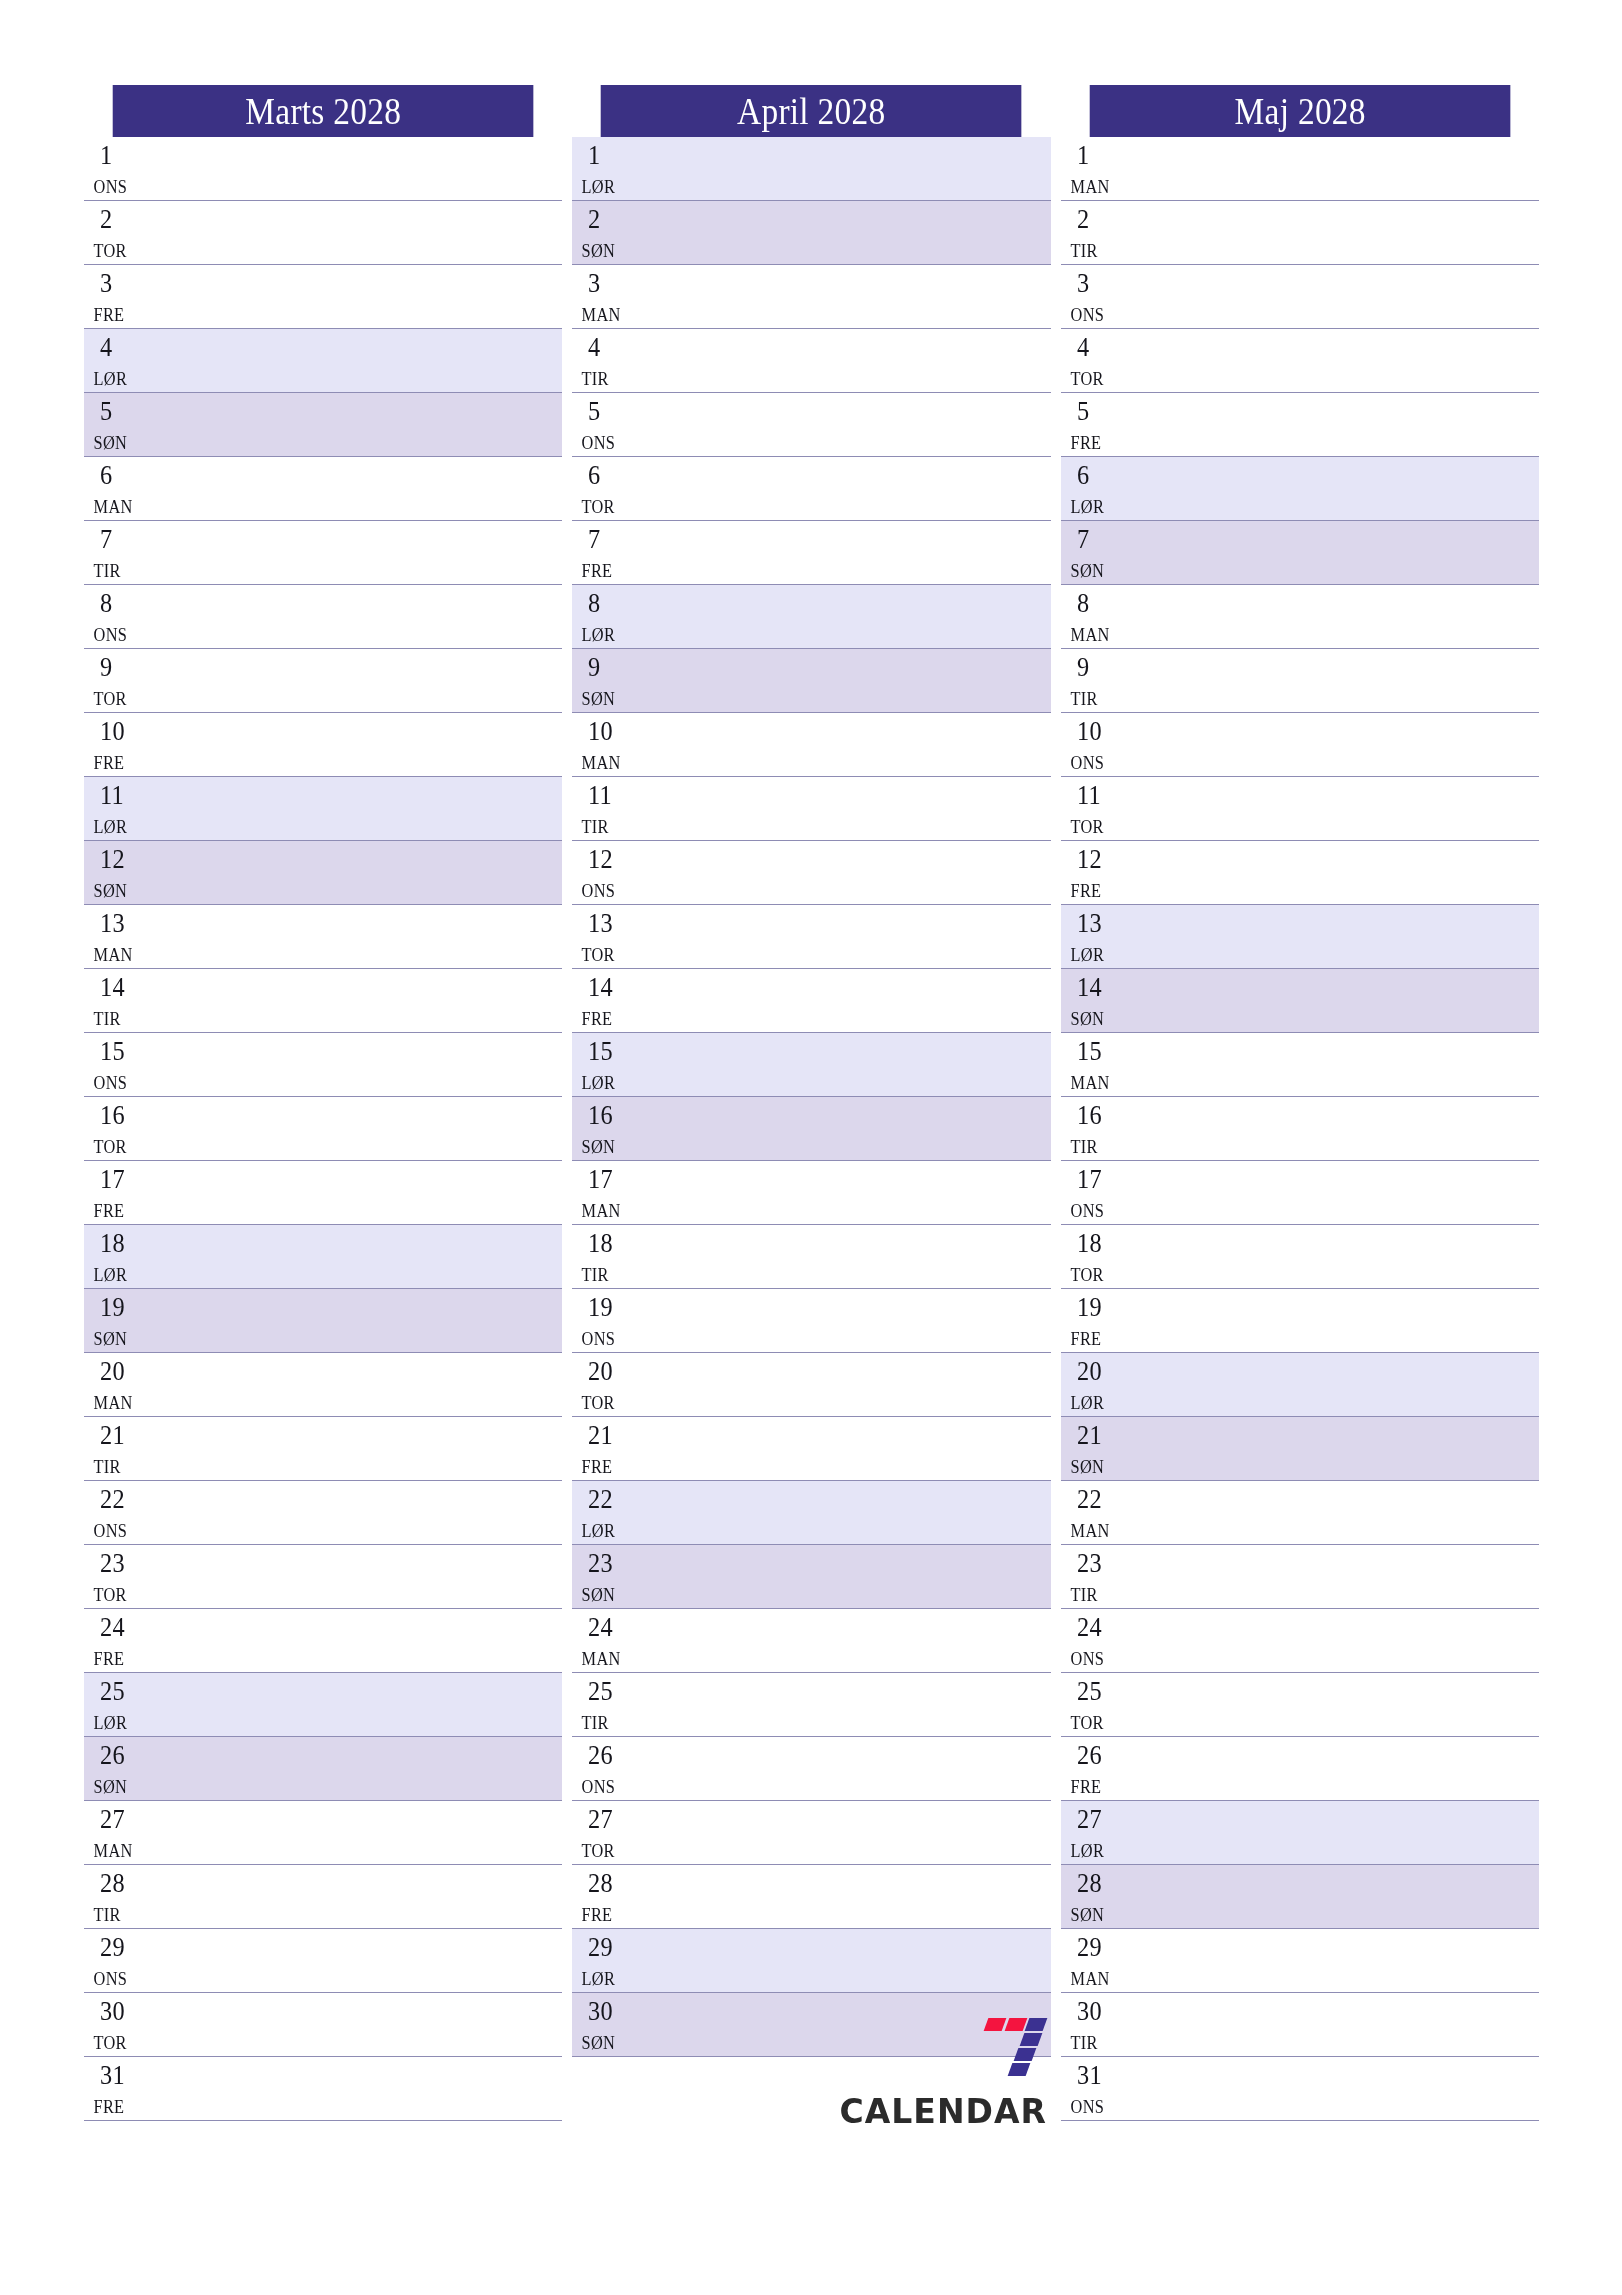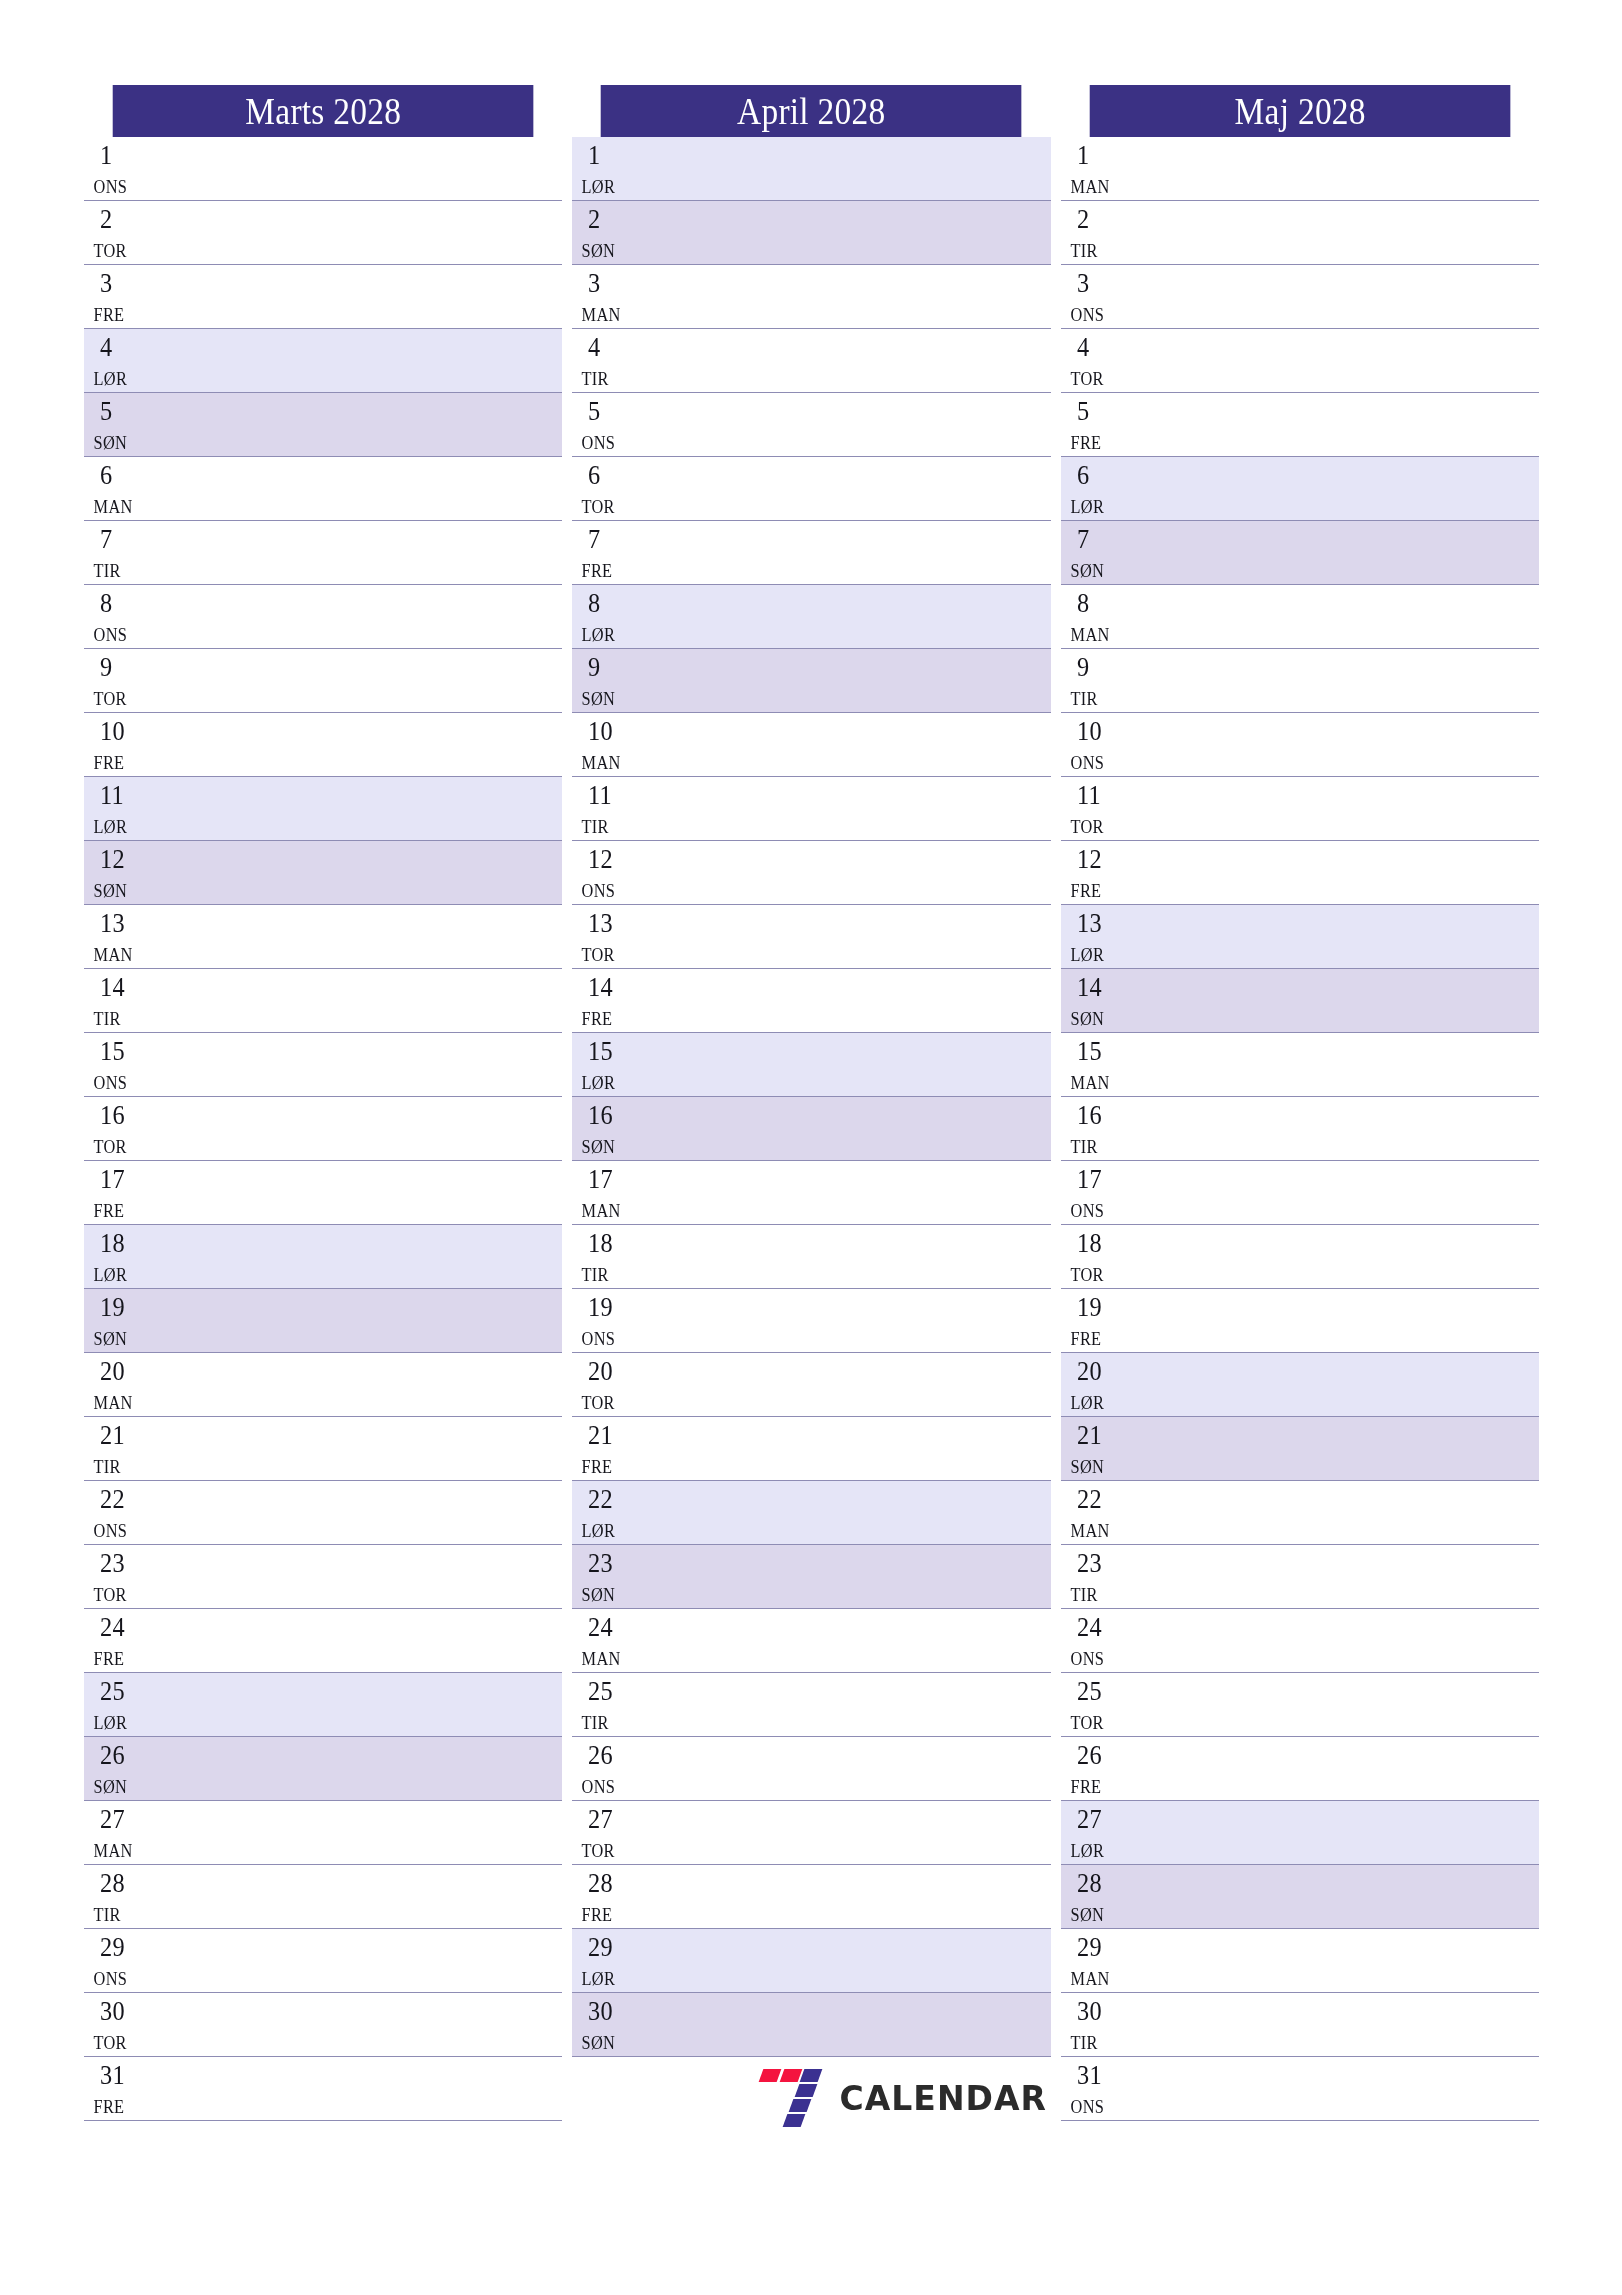--- a/index.html
+++ b/index.html
@@ -104,22 +104,22 @@
     transform-origin: left center;
     letter-spacing: 0.3px;
   }
 
   
   .brand {
     position: absolute;
     right: 3.9px;
     bottom: -71px;
     display: flex;
-    flex-direction: row;
-    align-items: center;
+    flex-direction: column;
+    align-items: flex-end;
     gap: 18px;
   }
   .brand-mark {
     position: relative;
     width: 63px;
     height: 60px;
     flex: none;
   }
   .brand-mark span {
     position: absolute;

